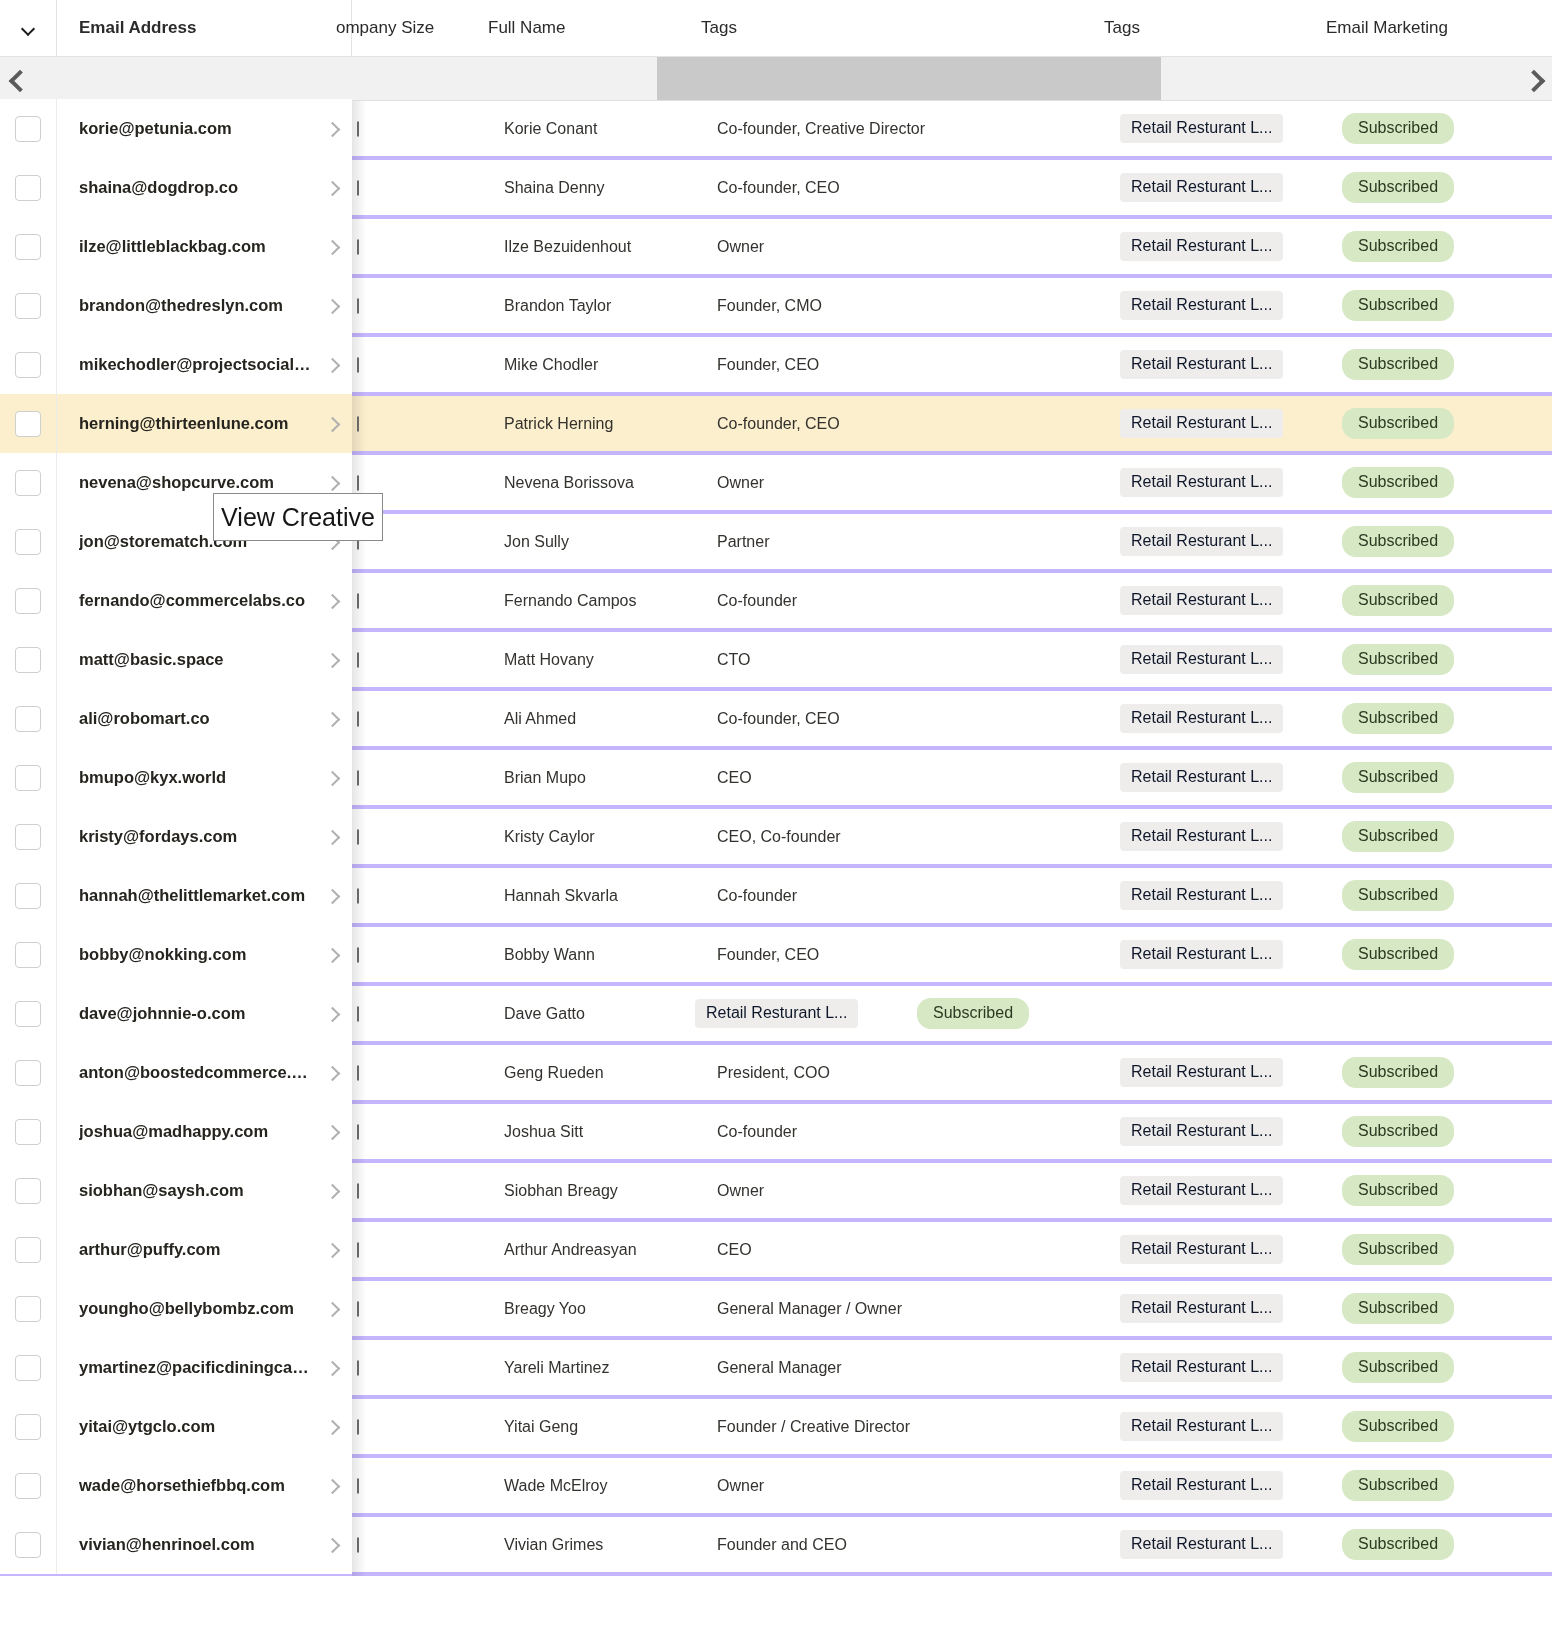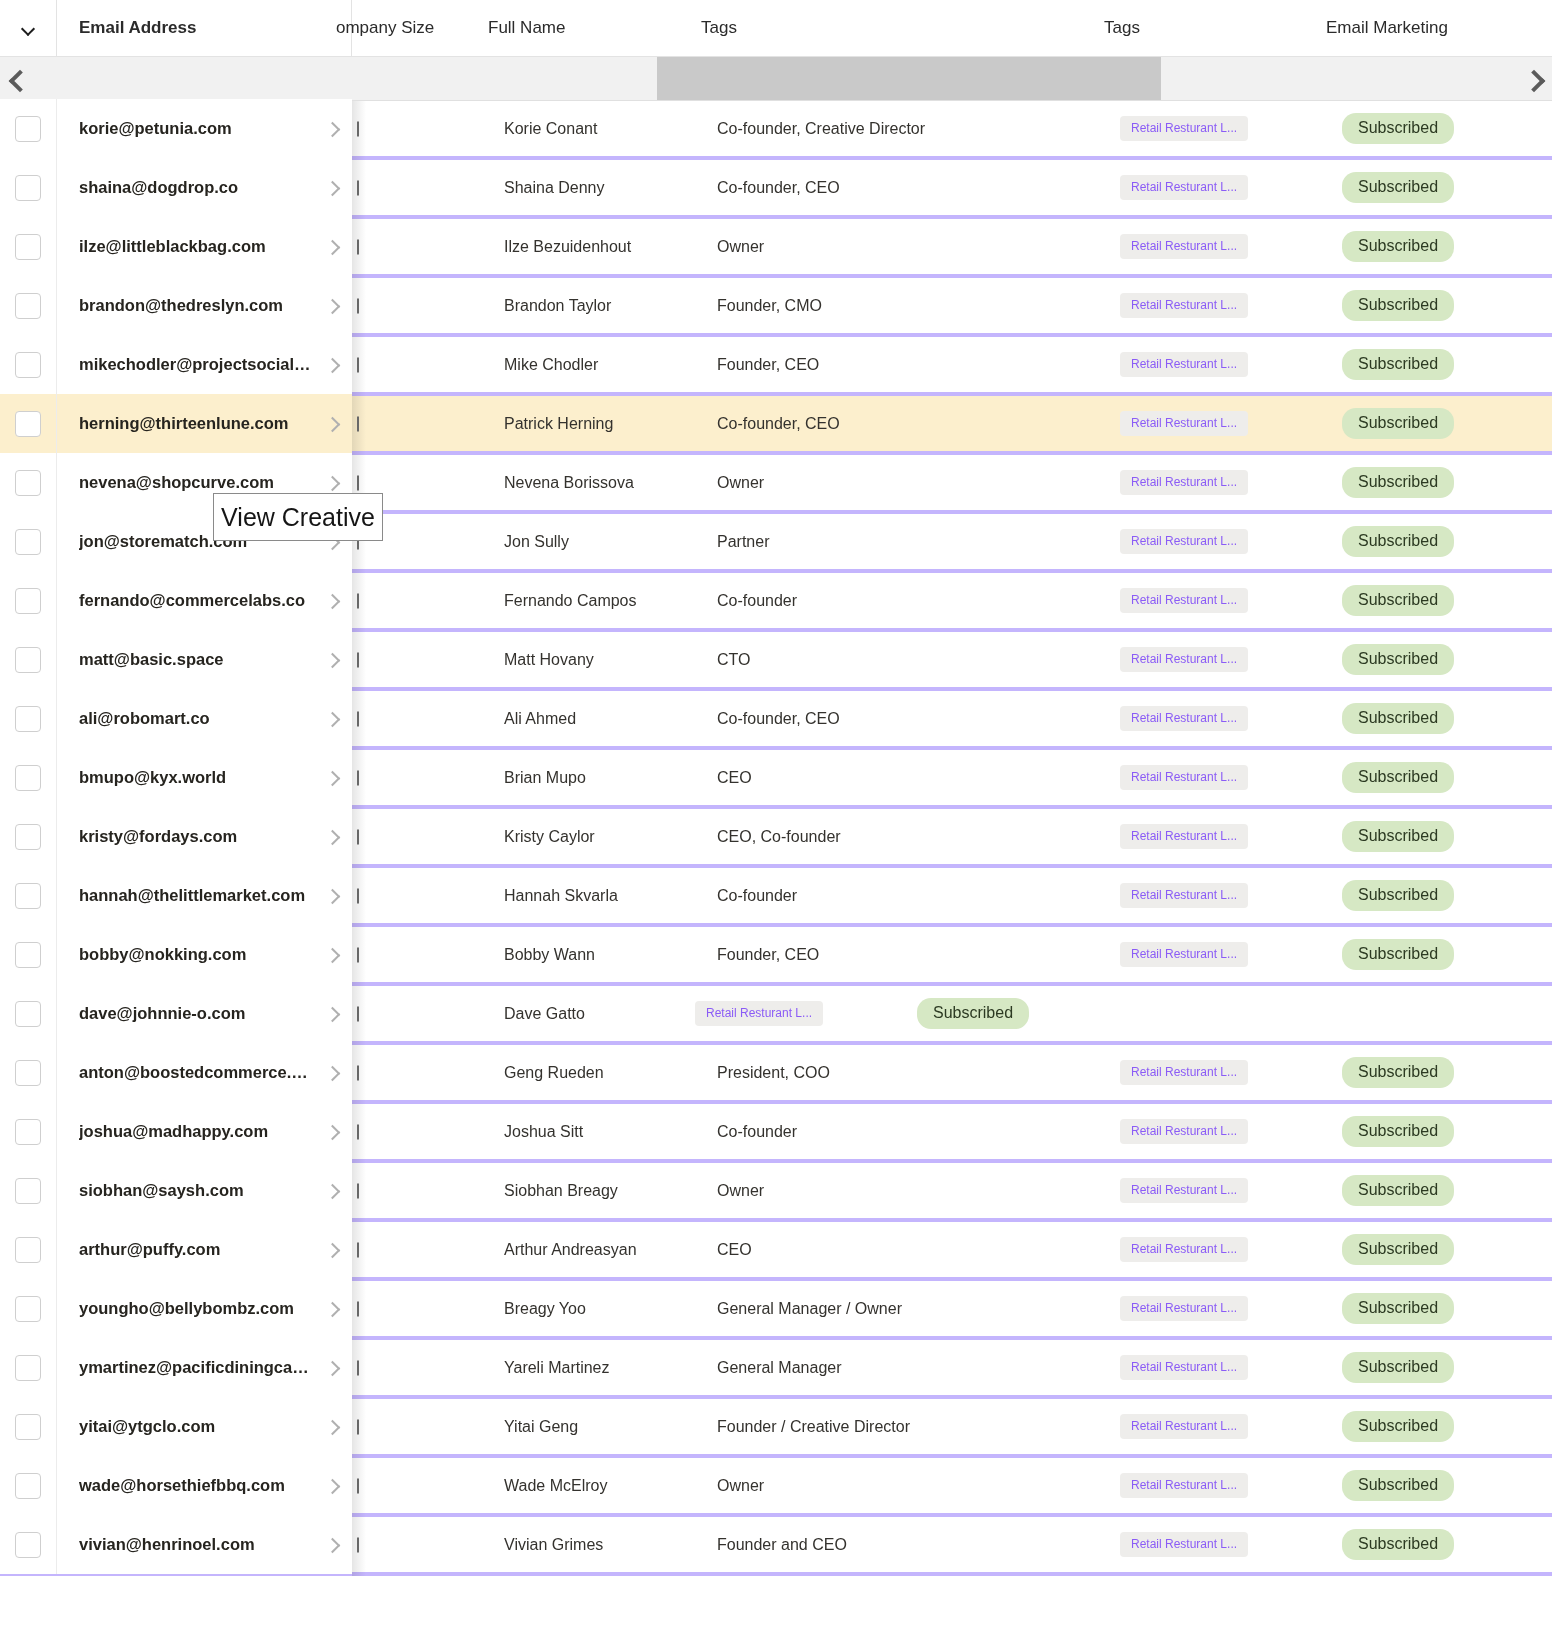--- a/index.html
+++ b/index.html
@@ -213,22 +213,22 @@
     height: 15px;
     background: #6e6e6e;
   }
   .cell-name  { padding-left: 22px; }
   .cell-title { padding-left: 22px; }
   .cell-tags  { justify-content: flex-start; padding-left: 0; }
   .cell-mkt   { justify-content: flex-start; padding-left: 0; }
 
   .tag-pill {
     background: #eeedeb;
-    color: #8b5cf6;
-    font-size: 12px;
+    color: #0f172a;
+    font-size: 16px;
     padding: 5px 11px 6px 11px;
     border-radius: 4px;
     max-width: 175px;
     overflow: hidden;
     text-overflow: ellipsis;
     white-space: nowrap;
   }
   .mkt-pill {
     background: #d6e8c4;
     color: #2c3a22;

